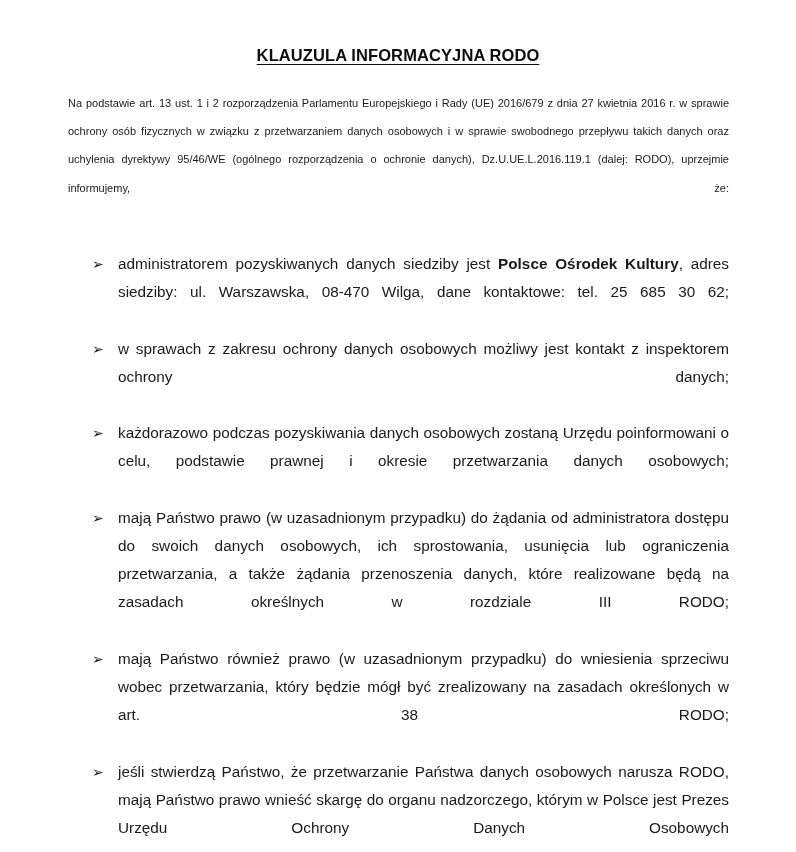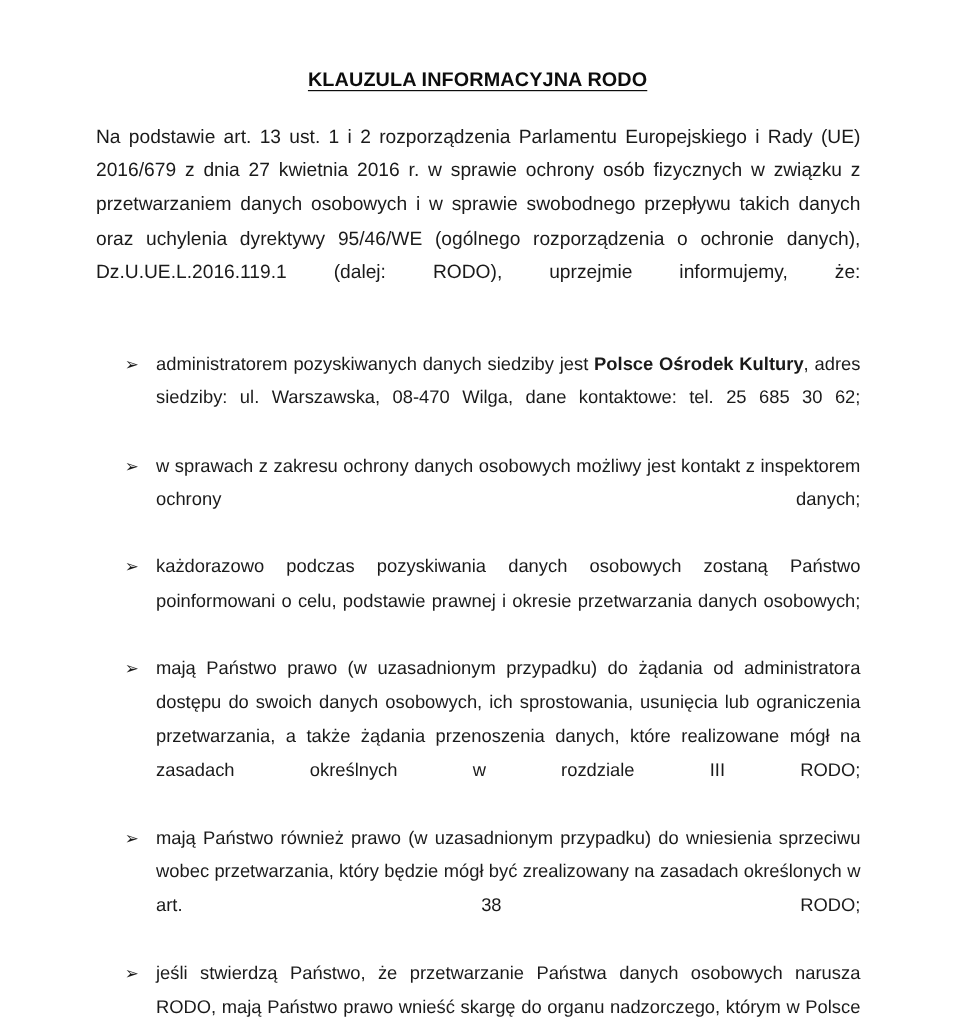--- a/index.html
+++ b/index.html
@@ -14,41 +14,41 @@
     font-family: "Liberation Sans", sans-serif;
     color: #1a1a1a;
     -webkit-font-smoothing: antialiased;
   }
 
   .page {
     position: relative;
     width: 796px;
     height: 852px;
     box-sizing: border-box;
-    padding: 16px;
+    padding: 4px;
     overflow: hidden;
     background: #ffffff;
   }
 
   .doc-title {
     text-align: center;
     font-size: 16.5px;
     font-weight: bold;
     text-decoration: underline;
     text-underline-offset: 3px;
     letter-spacing: 0.1px;
     margin: 0;
     padding-top: 42px;
     color: #0d0d0d;
   }
 
   .intro {
     margin: 0;
     padding: 24px 63px 0 64px;
-    font-size: 16px;
+    font-size: 11px;
     line-height: 28.2px;
     text-align: justify;
     text-justify: inter-word;
     color: #1a1a1a;
   }
 
   .bullet-block {
     padding-left: 64px;
     padding-right: 63px;
   }
@@ -109,26 +109,26 @@
       <span class="bullet-text"><span>administratorem pozyskiwanych danych siedziby jest </span><span class="emph-bold">Polsce Ośrodek Kultury</span><span>, adres siedziby: ul. Warszawska, 08-470 Wilga, dane kontaktowe: tel. 25 685 30 62;</span></span>
     </div>
 
     <div class="bullet-item">
       <span class="bullet-marker">➢</span>
       <span class="bullet-text">w sprawach z zakresu ochrony danych osobowych możliwy jest kontakt z inspektorem ochrony danych;</span>
     </div>
 
     <div class="bullet-item">
       <span class="bullet-marker">➢</span>
-      <span class="bullet-text">każdorazowo podczas pozyskiwania danych osobowych zostaną Państwo poinformowani o celu, podstawie prawnej i okresie przetwarzania danych osobowych;</span>
+      <span class="bullet-text">każdorazowo podczas pozyskiwania danych osobowych zostaną Urzędu poinformowani o celu, podstawie prawnej i okresie przetwarzania danych osobowych;</span>
     </div>
 
     <div class="bullet-item">
       <span class="bullet-marker">➢</span>
-      <span class="bullet-text">mają Państwo prawo (w uzasadnionym przypadku) do żądania od administratora dostępu do swoich danych osobowych, ich sprostowania, usunięcia lub ograniczenia przetwarzania, a także żądania przenoszenia danych, które realizowane mógł na zasadach określnych w rozdziale III RODO;</span>
+      <span class="bullet-text">mają Państwo prawo (w uzasadnionym przypadku) do żądania od administratora dostępu do swoich danych osobowych, ich sprostowania, usunięcia lub ograniczenia przetwarzania, a także żądania przenoszenia danych, które realizowane będą na zasadach określnych w rozdziale III RODO;</span>
     </div>
 
     <div class="bullet-item">
       <span class="bullet-marker">➢</span>
       <span class="bullet-text">mają Państwo również prawo (w uzasadnionym przypadku) do wniesienia sprzeciwu wobec przetwarzania, który będzie mógł być zrealizowany na zasadach określonych w art. 38 RODO;</span>
     </div>
 
     <div class="bullet-item">
       <span class="bullet-marker">➢</span>
       <span class="bullet-text">jeśli stwierdzą Państwo, że przetwarzanie Państwa danych osobowych narusza RODO, mają Państwo prawo wnieść skargę do organu nadzorczego, którym w Polsce jest Prezes Urzędu Ochrony Danych Osobowych</span>

